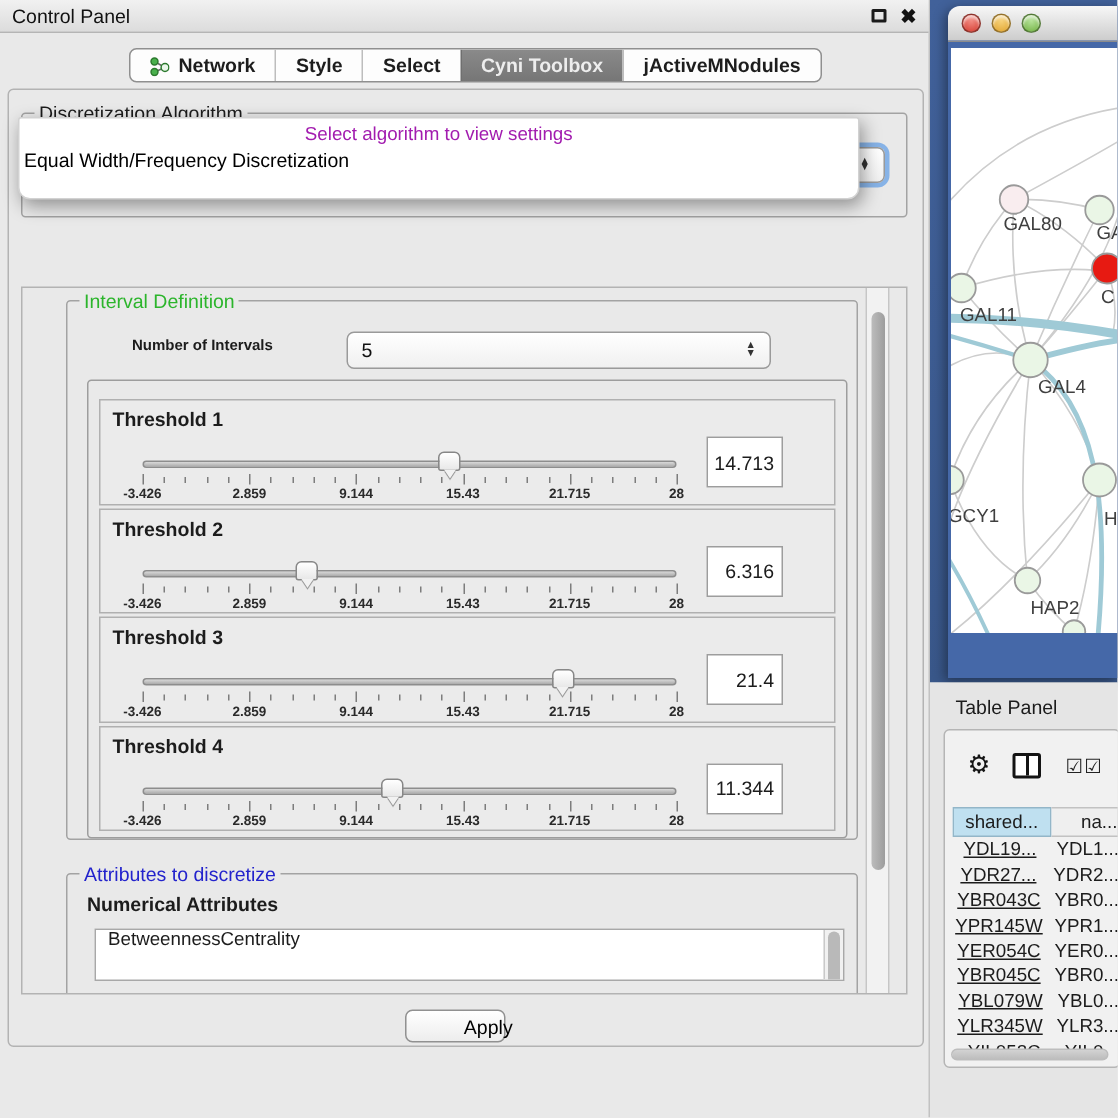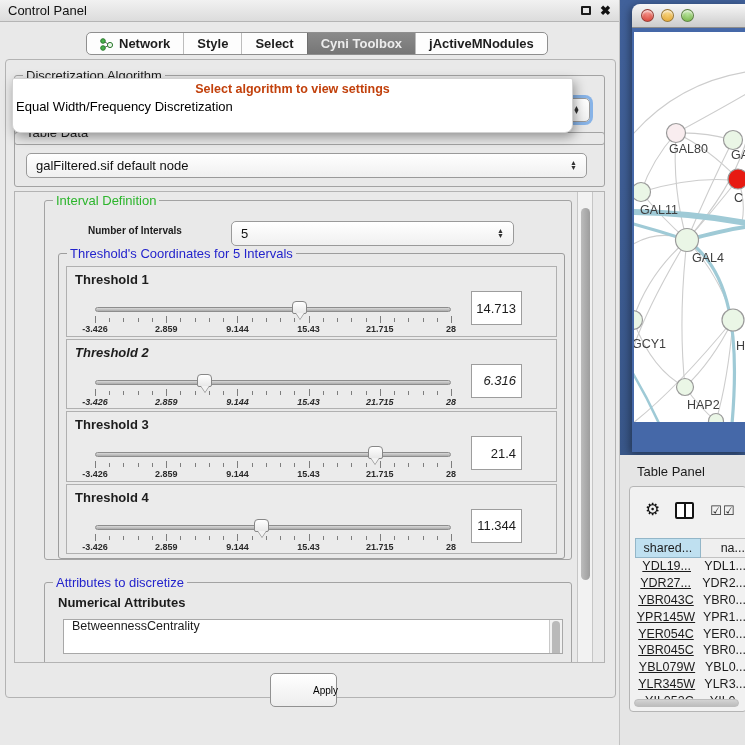--- a/index.html
+++ b/index.html
@@ -32,21 +32,21 @@
 
   
   .combo { position:absolute; background:linear-gradient(#ffffff,#f0f0f0); border:1px solid #9a9a9a;
     border-radius:5px; display:flex; align-items:center; font-size:13px; padding:0 9px; color:#111; }
   .combo .spin { margin-left:auto; display:flex; flex-direction:column; align-items:center; line-height:4.5px; font-size:7px; color:#333; }
   .combo.focusring { box-shadow:0 0 0 3px rgba(110,165,230,.8); }
 
   
   .popup { position:absolute; left:12px; top:78px; width:561px; height:55px; background:#ffffff;
     border:1px solid #d2d2d2; border-radius:2px 2px 8px 8px; box-shadow:2px 4px 12px rgba(0,0,0,.38); z-index:60; overflow:hidden; }
-  .popup .prompt { height:19px; text-align:center; color:#c2410c; font-size:12.5px; line-height:20px;font-weight:bold; }
+  .popup .prompt { height:19px; text-align:center; color:#a21caf; font-size:12.5px; line-height:20px; }
   .popup .opt { height:17px; padding-left:3px; font-size:13px; line-height:17px; color:#000; }
   .popup .opt.bold { font-weight:bold; }
 
   
   .scrollarea { position:absolute; left:8px; top:131px; width:591px; height:472px;
     border:1px solid #b3b3b3; background:#e9e9e9; overflow:hidden; }
   .vscroll { position:absolute; right:11px; top:0; bottom:0; width:16px; background:#f2f2f2;
     border-left:1px solid #c6c6c6; border-right:1px solid #c6c6c6; }
   .vthumb { position:absolute; left:3px; width:9px; border-radius:5px;
     background:linear-gradient(90deg,#bcbcbc,#9d9d9d); }
@@ -69,23 +69,23 @@
   .ticklabel { position:absolute; transform:translateX(-50%); font-size:9px; font-weight:bold; color:#2a2a2a; white-space:nowrap; }
   .valbox { position:absolute; left:404px; top:24px; width:51px; height:34px; background:#fff;
     border:1px solid #9d9d9d; display:flex; align-items:center; justify-content:flex-end;
     padding-right:5px; font-size:13px; }
 
   .attr-list { position:absolute; background:#fff; border:1px solid #a8a8a8; overflow:hidden; }
   .attr-item { font-size:12.5px; line-height:13.5px; padding-left:8px; white-space:nowrap; }
   .attr-vs { position:absolute; right:0; top:0; bottom:0; width:13px; background:#f1f1f1; border-left:1px solid #c9c9c9; }
   .attr-vt { position:absolute; left:2px; top:1px; width:8px; height:70px; border-radius:4px; background:#b9b9b9; }
 
-  .applybtn { position:absolute; left:264px; top:613px; width:67px; height:34px;
+  .applybtn { position:absolute; left:264px; top:613px; width:67px; height:22px;
     background:linear-gradient(#ffffff,#ededed); border:1px solid #919191; border-radius:5px;
-    font-size:10px; display:flex; align-items:center; justify-content:center;padding-left:44px; }
+    font-size:13px; display:flex; align-items:center; justify-content:center;padding-left:44px; }
 
   
   .rightarea { position:absolute; left:620px; top:0; width:125px; height:745px; background:#e5e5e5; }
   .desktop { position:absolute; left:0; top:0; width:125px; height:455px;
     background:linear-gradient(180deg,#41619a,#395789); }
   .netwin { position:absolute; left:12px; top:4px; width:113px; height:448px; background:#4568a8;
     border-radius:8px 0 0 0; box-shadow:-2px 2px 8px rgba(0,0,0,.4); }
   .netbar { position:absolute; left:0; top:0; right:0; height:24px; border-radius:8px 0 0 0;
     background:linear-gradient(#f7f7f7,#cccccc); border-bottom:1px solid #8c8c8c;
     display:flex; align-items:center; gap:7px; padding-left:9px; }
@@ -156,41 +156,33 @@
 
   <div class="content">
 
     <div class="groupbox" style="left:8px; top:15px; width:591px; height:70px;">
       <span class="grouplabel">Discretization Algorithm</span>
       <div class="combo focusring" style="left:9px; top:22px; right:14px; height:24px;">
         <span class="spin">▲<br>▼</span>
       </div>
     </div>
 
-    <div class="groupbox" style="left:8px; top:72px; width:591px; height:55px;">
-      <span class="grouplabel">Table Data</span>
-      <div class="combo" style="left:11px; top:20px; width:561px; height:25px;">
-        <span>galFiltered.sif default node</span>
-        <span class="spin">▲<br>▼</span>
-      </div>
-    </div>
 
     <div class="scrollarea">
 
       <div class="groupbox" style="left:29px; top:8px; width:528px; height:360px;">
         <span class="grouplabel" style="color:#2cb52c;">Interval Definition</span>
 
         <span style="position:absolute; left:43px; top:24px; font-size:10px; font-weight:bold;">Number of Intervals</span>
         <div class="combo" style="left:186px; top:20px; width:283px; height:25px;">
           <span>5</span>
           <span class="spin">▲<br>▼</span>
         </div>
 
         <div class="groupbox" style="left:13px; top:52px; width:507px; height:306px; border-color:#9d9d9d;">
-          <span class="grouplabel" style="color:#2323cc;">Threshold's Coordinates for 5 Intervals</span>
 
           <div class="thr-panel" style="top:12px;">
             <div class="thr-name">Threshold 1</div>
             <div class="slider">
                 <div class="track"></div>
                 <div class="ticks">
                   <div class="tick major" style="left: 0%;"></div>
                   <div class="tick" style="left: 4%;"></div>
                   <div class="tick" style="left: 8%;"></div>
                   <div class="tick" style="left: 12%;"></div>
@@ -222,21 +214,21 @@
                   <span class="ticklabel" style="left: 20%;">2.859</span>
                   <span class="ticklabel" style="left: 40%;">9.144</span>
                   <span class="ticklabel" style="left: 60%;">15.43</span>
                   <span class="ticklabel" style="left: 80%;">21.715</span>
                   <span class="ticklabel" style="left: 100%;">28</span>
                 </div>
                 <div class="handle" style="left: 57.7197%;"></div>
               </div>
             <div class="valbox">14.713</div>
           </div>
-          <div class="thr-panel" style="top:84.5px;font-style:italic;">
+          <div class="thr-panel" style="top:84.5px;">
             <div class="thr-name">Threshold 2</div>
             <div class="slider">
                 <div class="track"></div>
                 <div class="ticks">
                   <div class="tick major" style="left: 0%;"></div>
                   <div class="tick" style="left: 4%;"></div>
                   <div class="tick" style="left: 8%;"></div>
                   <div class="tick" style="left: 12%;"></div>
                   <div class="tick" style="left: 16%;"></div>
                   <div class="tick major" style="left: 20%;"></div>

